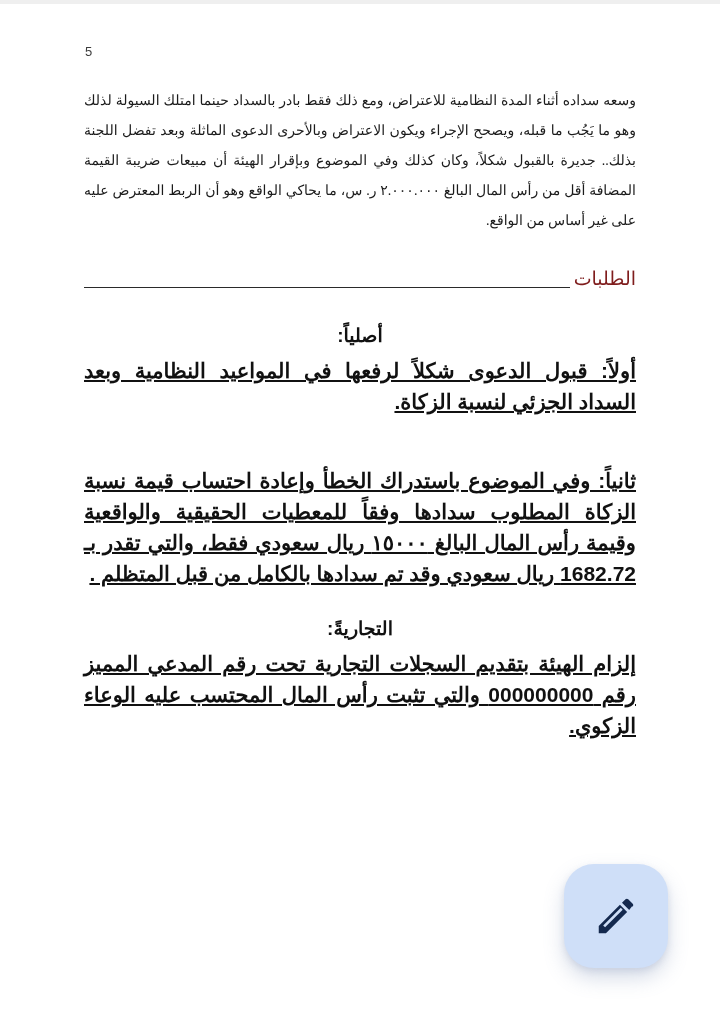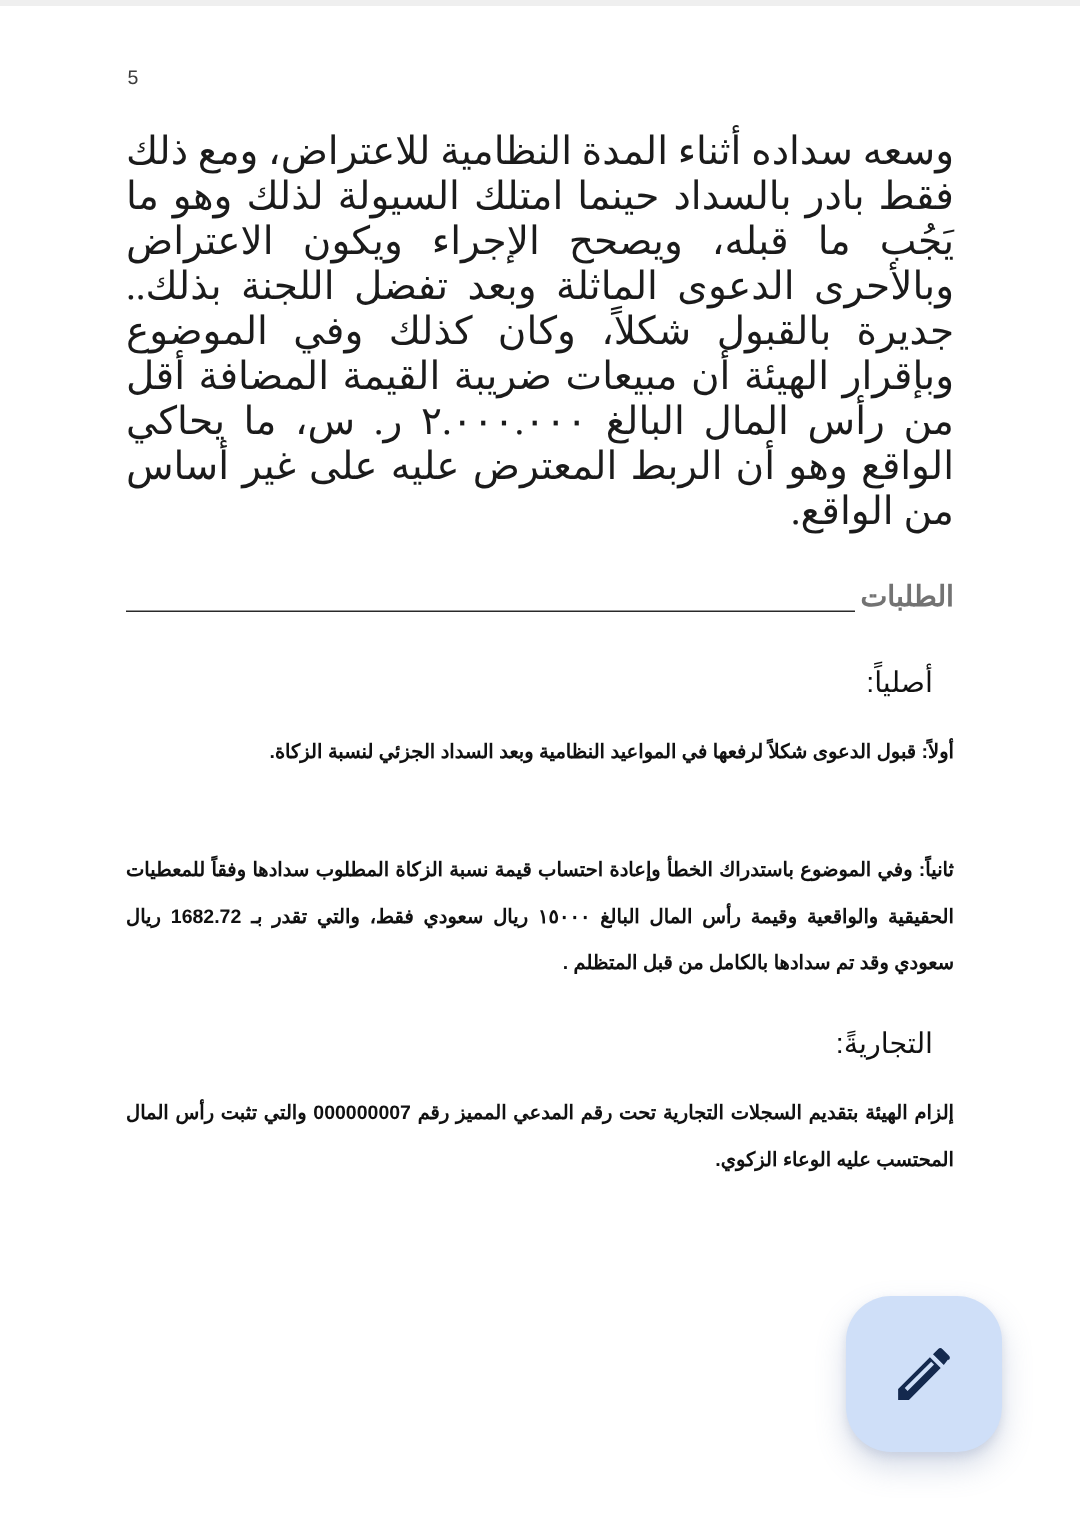--- a/index.html
+++ b/index.html
@@ -34,64 +34,66 @@
     top: 62px;
     left: 0;
     right: 0;
     padding: 0 84px;
     direction: rtl;
     color: #1b1b1b;
   }
   .para-main {
     margin: 24px 0 0 0;
     font-family: "Liberation Serif", "DejaVu Serif", serif;
-    font-size: 26px;
+    font-size: 14px;
     line-height: 30px;
     font-weight: 400;
     text-align: justify;
     text-align-last: right;
   }
   .requests-row {
     display: flex;
     align-items: flex-end;
     margin-top: 26px;
     height: 28px;
   }
   .requests-title {
-    font-weight: 700;
+    font-weight: 400;
     font-size: 19px;
-    color: #737373;
+    color: #7f1d1d;
     flex: 0 0 auto;
   }
   .requests-underline {
     flex: 1 1 auto;
     height: 0;
     border-bottom: 1.6px solid #2a2a2a;
     margin-bottom: 2px;
     margin-right: 4px;
   }
   .section { margin: 0; }
   .section.first   { margin-top: 30px; }
   .section.second  { margin-top: 48px; }
   .section.third   { margin-top: 24px; }
   .section-title {
-    margin: 14px;
-    font-weight: 400;
+    margin: 4px;
+    font-weight: 700;
     font-size: 19px;
     line-height: 31px;
     color: #111111;
+    text-align: center;
   }
   .section-body {
     margin: 0;
     font-weight: 700;
-    font-size: 13px;
+    font-size: 21px;
     line-height: 31px;
     color: #111111;
     text-align: justify;
     text-align-last: right;
+    text-decoration: underline;
   }
   .fab {
     position: absolute;
     right: 52px;
     bottom: 52px;
     width: 104px;
     height: 104px;
     border: none;
     border-radius: 30px;
     background: #cfdff8;
@@ -125,21 +127,21 @@
       <p class="section-title">أصلياً:</p>
       <p class="section-body">أولاً: قبول الدعوى شكلاً لرفعها في المواعيد النظامية وبعد السداد الجزئي لنسبة الزكاة.</p>
     </div>
 
     <div class="section second">
       <p class="section-body">ثانياً: وفي الموضوع باستدراك الخطأ وإعادة احتساب قيمة نسبة الزكاة المطلوب سدادها وفقاً للمعطيات الحقيقية والواقعية وقيمة رأس المال البالغ ١٥٠٠٠ ريال سعودي فقط، والتي تقدر بـ 1682.72 ريال سعودي وقد تم سدادها بالكامل من قبل المتظلم .</p>
     </div>
 
     <div class="section third">
       <p class="section-title">التجاريةً:</p>
-      <p class="section-body">إلزام الهيئة بتقديم السجلات التجارية تحت رقم المدعي المميز رقم 000000007 والتي تثبت رأس المال المحتسب عليه الوعاء الزكوي.</p>
+      <p class="section-body">إلزام الهيئة بتقديم السجلات التجارية تحت رقم المدعي المميز رقم 000000000 والتي تثبت رأس المال المحتسب عليه الوعاء الزكوي.</p>
     </div>
 
   </div>
 
   <button class="fab" type="button">
     <span>
       <svg width="46" height="46" viewBox="0 0 24 24" aria-hidden="true">
         <path fill="#14294e" d="M3 17.25V21h3.75L17.81 9.94l-3.75-3.75L3 17.25z M20.71 7.04c.39-.39.39-1.02 0-1.41l-2.34-2.34c-.39-.39-1.02-.39-1.41 0l-1.83 1.83 3.75 3.75 1.41-1.83z"></path>
         <path stroke="#cfdff8" stroke-width="1.4" fill="none" d="M5.8 17.4 L15 8.2"></path>
       </svg>

